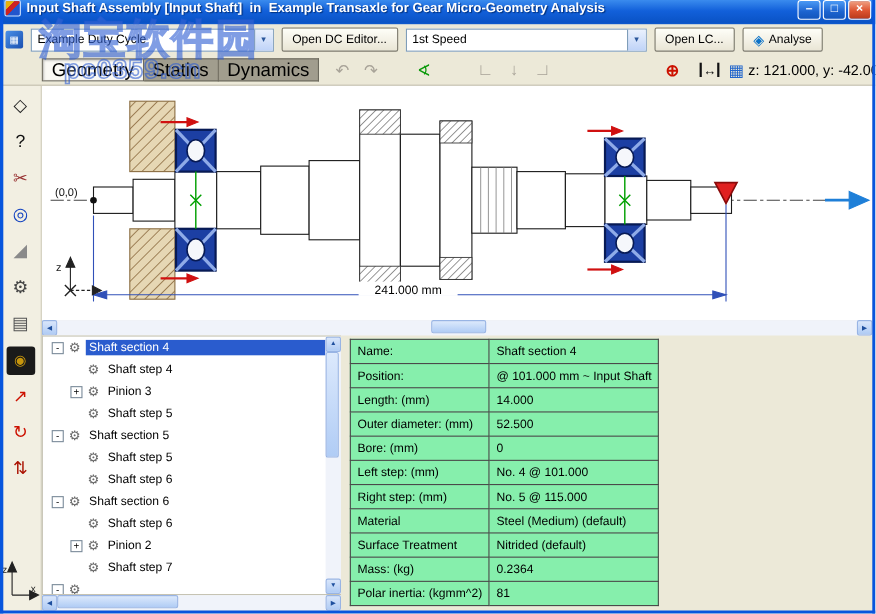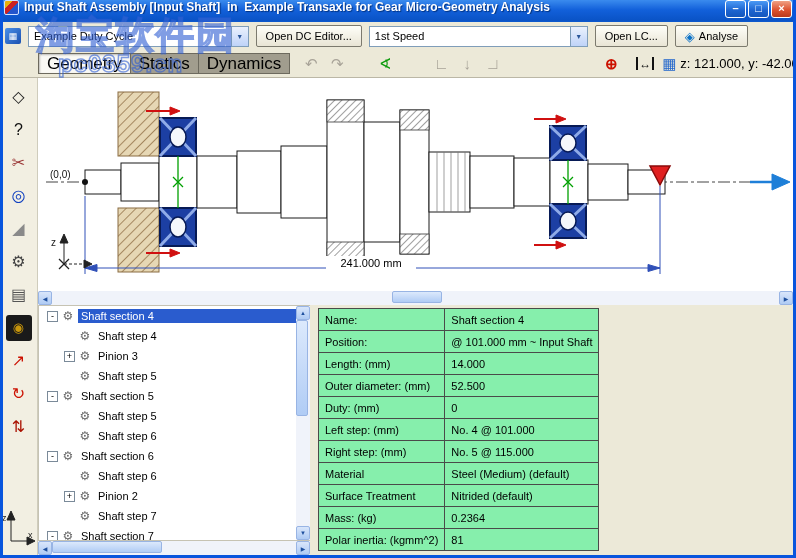--- a/index.html
+++ b/index.html
@@ -353,21 +353,20 @@
           <span class="node-label" data-name="tree-item-label">Pinion 2</span>
         </div>
         <div class="tree-row" data-name="tree-item" style="padding-left: 25px;">
           <span class="expander empty" data-name="expander-spacer"></span>
           <span class="node-icon" data-name="shaft-node-icon">⚙</span>
           <span class="node-label" data-name="tree-item-label">Shaft step 7</span>
         </div>
         <div class="tree-row" data-name="tree-item" style="padding-left: 8px;">
           <span class="expander" data-name="collapse-icon">-</span>
           <span class="node-icon" data-name="shaft-node-icon">⚙</span>
-          <span class="node-label" data-name="tree-item-label">Shaft section 7</span>
         </div>
       </div>
     <div class="sbar v tree-v" data-name="tree-vertical-scrollbar">
       <span class="sb-btn up" data-name="scroll-up-button"></span>
       <span class="sb-track" data-name="scrollbar-track">
         <span class="sb-thumb" style="top:0;height:96px;" data-name="scrollbar-thumb"></span>
       </span>
       <span class="sb-btn down" data-name="scroll-down-button"></span>
     </div>
   </div>
@@ -391,21 +390,21 @@
         </tr>
         <tr class="prop-row" data-name="property-row">
           <td class="prop-label" data-name="property-label">Length: (mm)</td>
           <td class="prop-value" data-name="property-value">14.000</td>
         </tr>
         <tr class="prop-row" data-name="property-row">
           <td class="prop-label" data-name="property-label">Outer diameter: (mm)</td>
           <td class="prop-value" data-name="property-value">52.500</td>
         </tr>
         <tr class="prop-row" data-name="property-row">
-          <td class="prop-label" data-name="property-label">Duty: (mm)</td>
+          <td class="prop-label" data-name="property-label">Bore: (mm)</td>
           <td class="prop-value" data-name="property-value">0</td>
         </tr>
         <tr class="prop-row" data-name="property-row">
           <td class="prop-label" data-name="property-label">Left step: (mm)</td>
           <td class="prop-value" data-name="property-value">No. 4 @ 101.000</td>
         </tr>
         <tr class="prop-row" data-name="property-row">
           <td class="prop-label" data-name="property-label">Right step: (mm)</td>
           <td class="prop-value" data-name="property-value">No. 5 @ 115.000</td>
         </tr>

